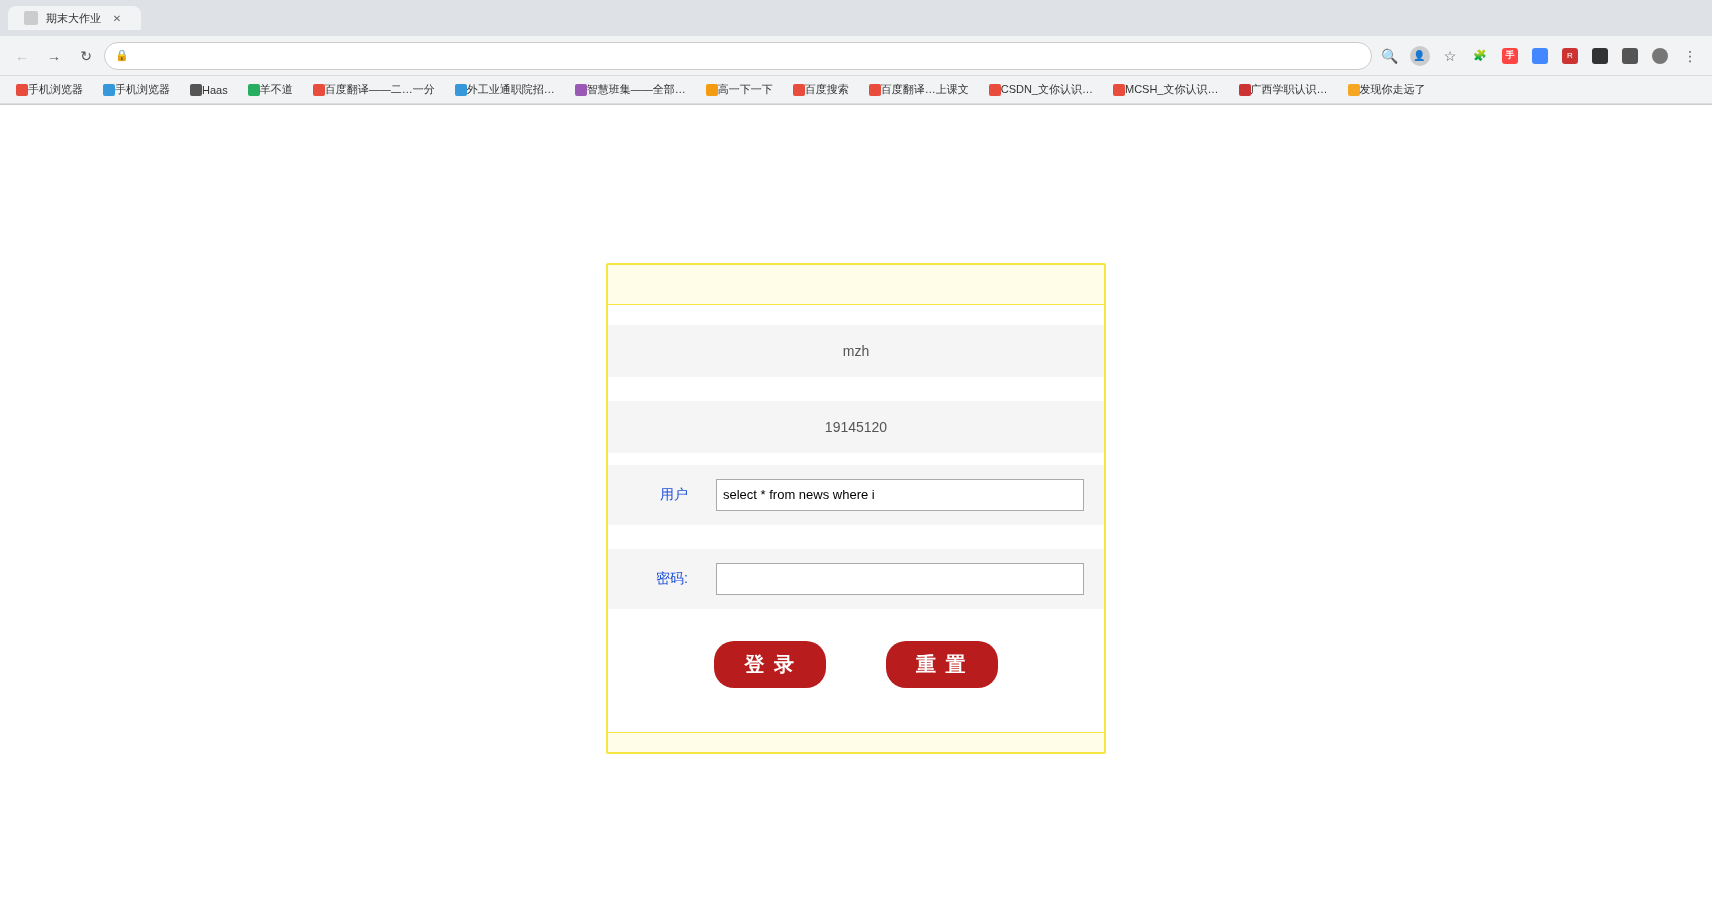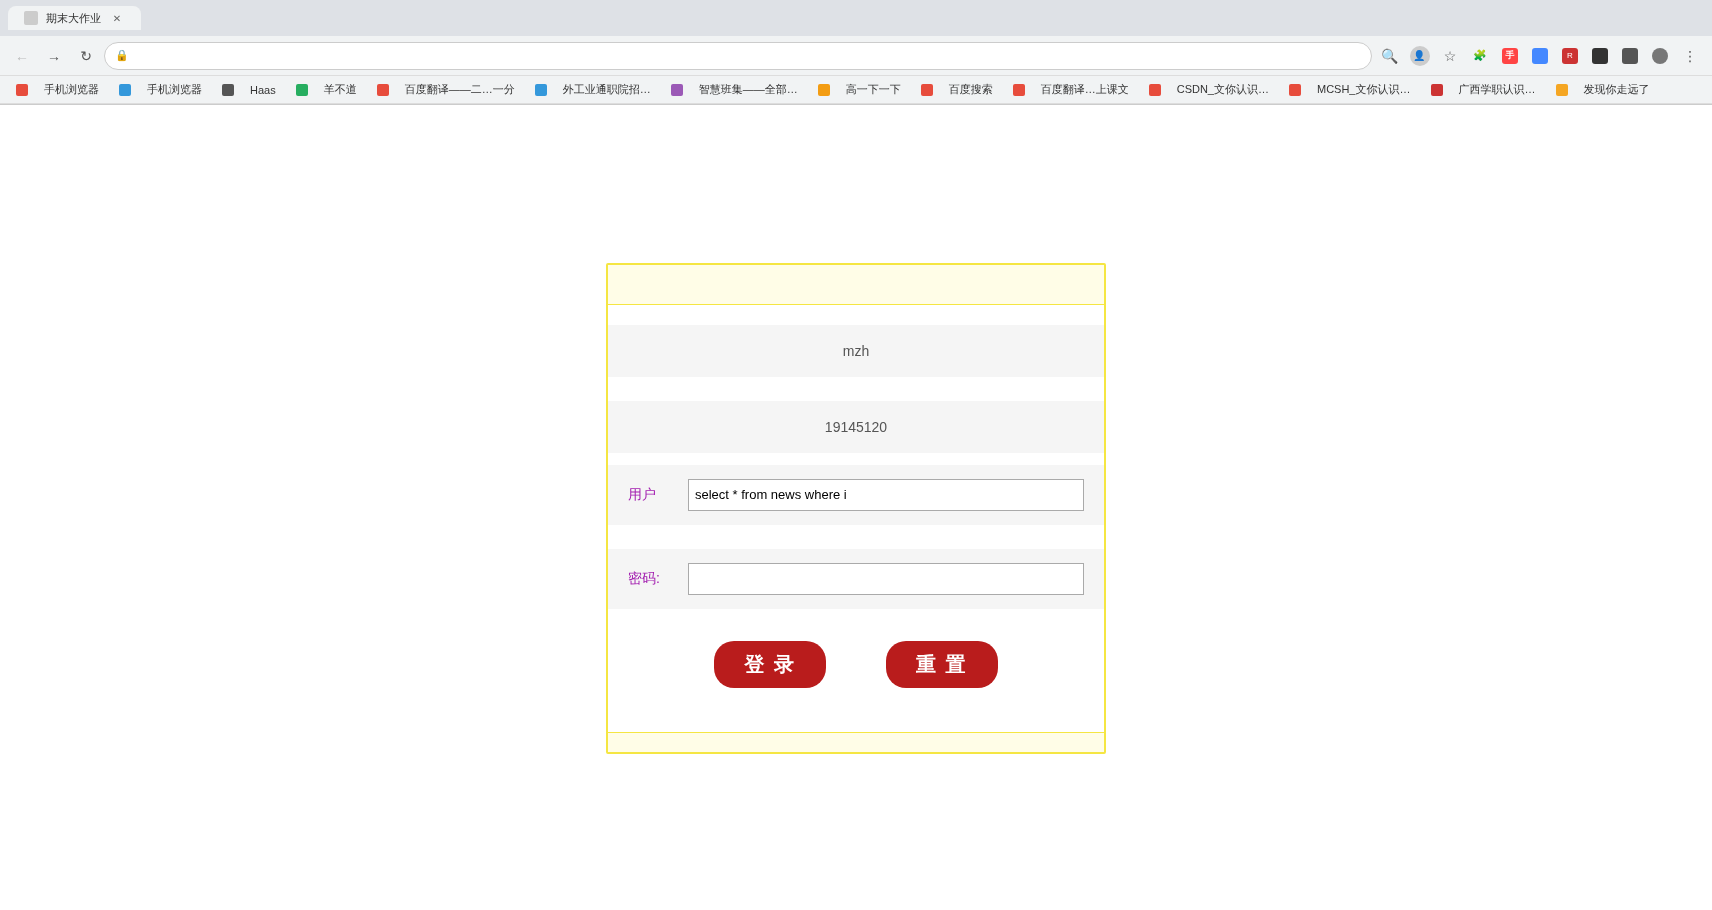--- a/index.html
+++ b/index.html
@@ -146,21 +146,21 @@
       background: #f1f3f4;
       padding: 0 8px;
       gap: 4px;
       border-bottom: 1px solid #ddd;
       overflow: hidden;
     }
 
     .bookmark-item {
       display: flex;
       align-items: center;
-      gap: 16px;
+      gap: 0;
       padding: 2px 8px;
       border-radius: 4px;
       font-size: 11px;
       color: #333;
       cursor: pointer;
       white-space: nowrap;
     }
 
     .bookmark-favicon {
       width: 12px;
@@ -212,23 +212,24 @@
     .form-row {
       display: flex;
       align-items: center;
       padding: 14px 20px;
       background: #f5f5f5;
       margin-bottom: 12px;
     }
 
     .form-label {
       width: 60px;
+      text-align: right;
       font-size: 14px;
-      color: #a21caf;
-      margin-right: 0;
+      color: #1d4ed8;
+      margin-right: 28px;
       flex-shrink: 0;
     }
 
     .form-input {
       flex: 1;
       height: 32px;
       border: 1px solid #aaa;
       padding: 0 6px;
       font-size: 13px;
       background: white;

